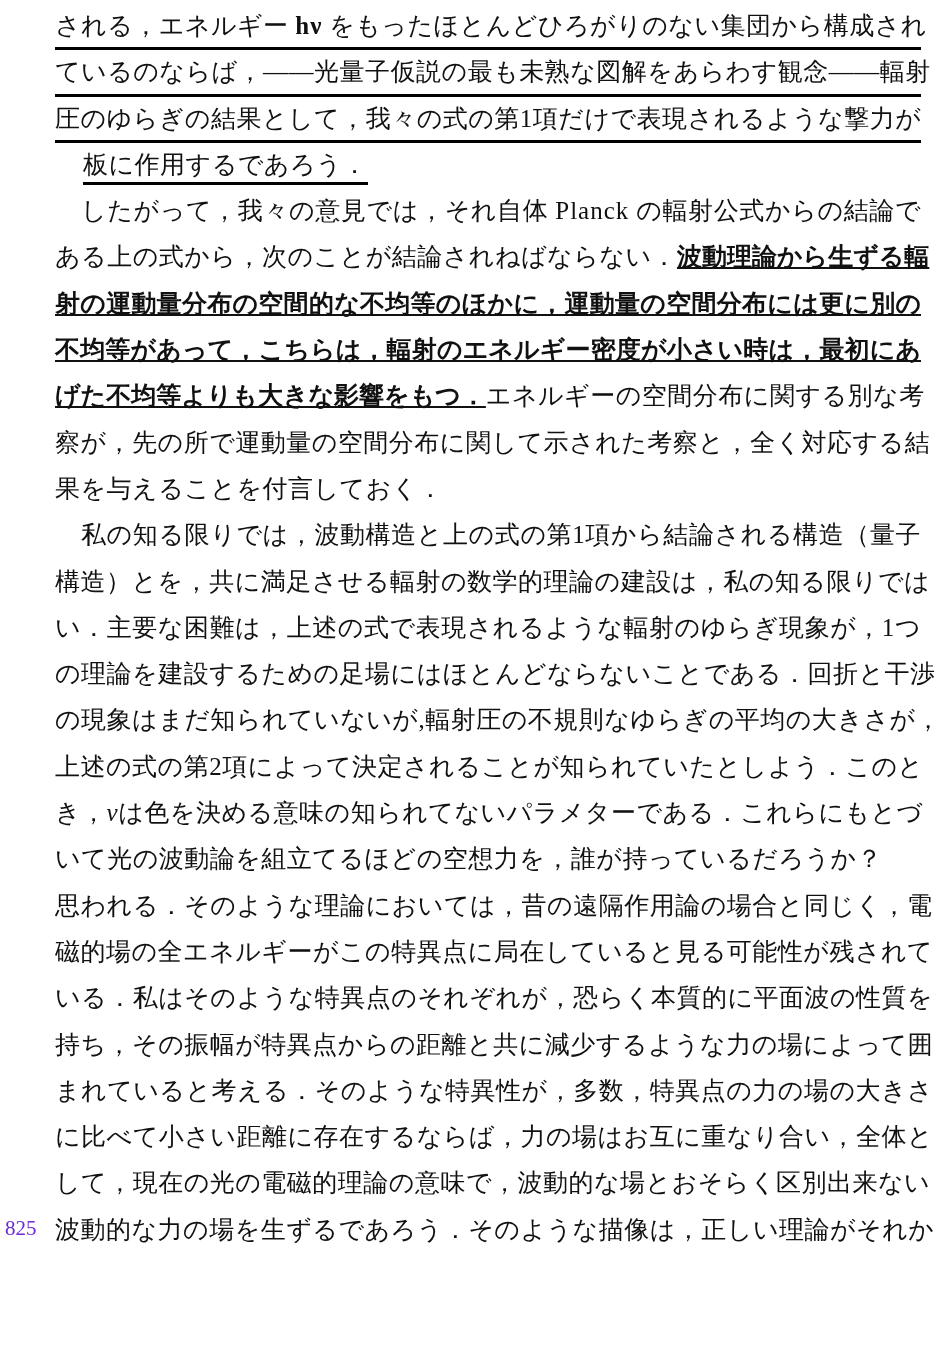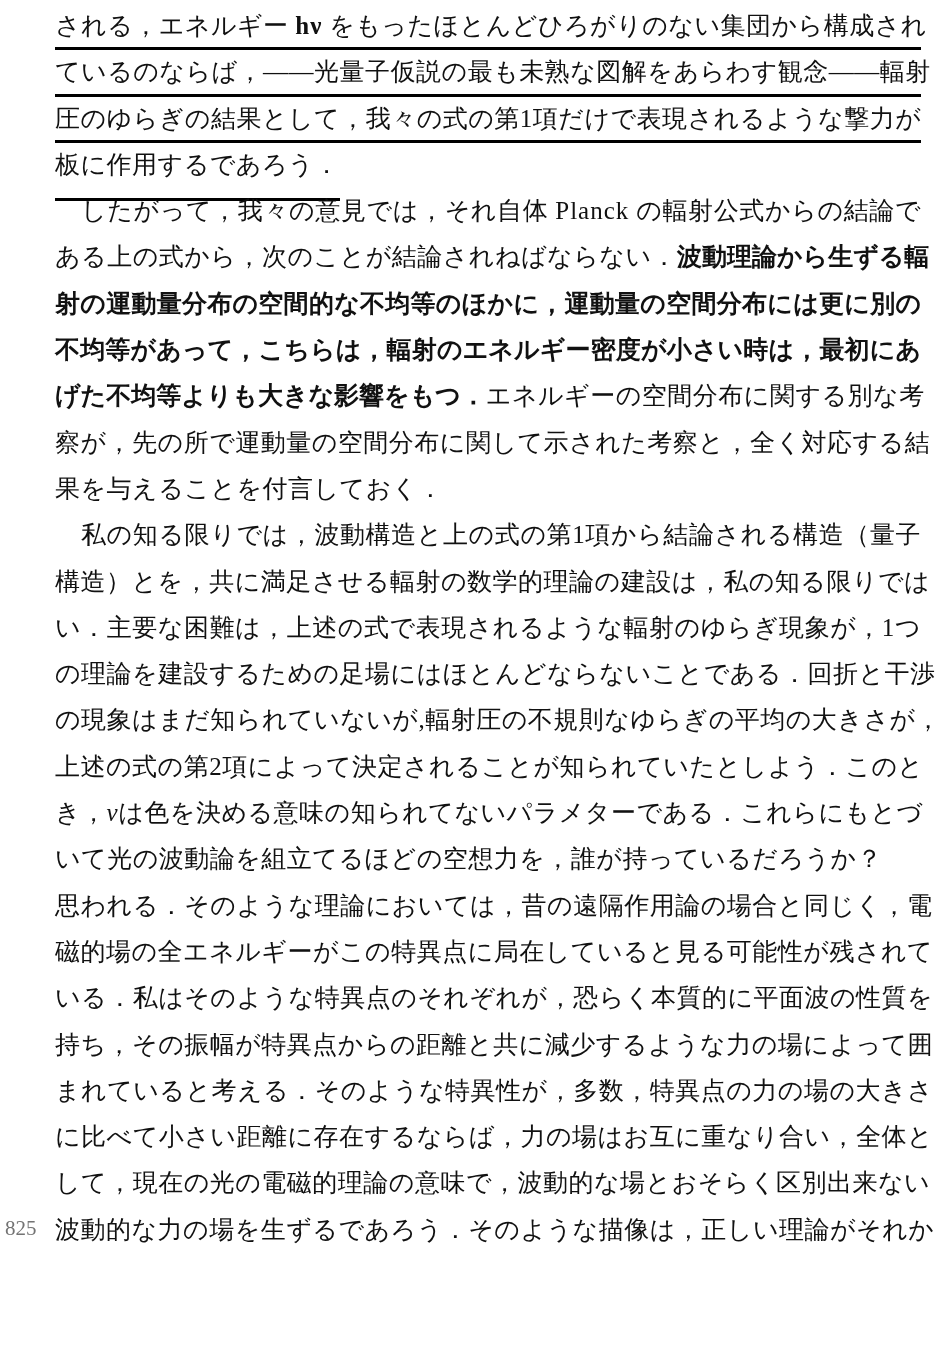--- a/index.html
+++ b/index.html
@@ -36,47 +36,49 @@
     text-align-last: left;
   }
   .line.indent {
     padding-left: 26px;
   }
   .line.ul-full {
     border-bottom: 3px solid #000000;
   }
   .ul-span {
     border-bottom: 3px solid #000000;
-    padding-bottom: 20px;
+    padding-bottom: 4px;
+    margin-left: 28px;
   }
   .seg.b {
     font-family: "DejaVu Sans", "Liberation Sans", sans-serif;
     font-weight: bold;
     letter-spacing: 0;
+    text-decoration: underline;
   }
   .seg.lat {
     font-family: "Liberation Serif", serif;
     letter-spacing: 1px;
   }
   .seg.lat-i {
     font-family: "Liberation Serif", serif;
     font-style: italic;
   }
   .seg.lat-bi {
     font-family: "Liberation Serif", serif;
     font-weight: bold;
     letter-spacing: 1px;
   }
   .margin-page-number {
     position: absolute;
     left: 5px;
     top: 1207px;
     font-size: 21px;
     font-family: "Liberation Serif", serif;
-    color: #737373;
+    color: #6d28d9;
     line-height: 43px;
   }
 </style>
 </head>
 <body>
 
 <div class="page">
   <div class="margin-page-number">825</div>
   <div class="text-body" id="text-body">
       <div class="line ul-full"><span class="seg">される，エネルギー </span><span class="seg lat-bi">hν</span><span class="seg"> をもったほとんどひろがりのない集団から構成され</span></div>

